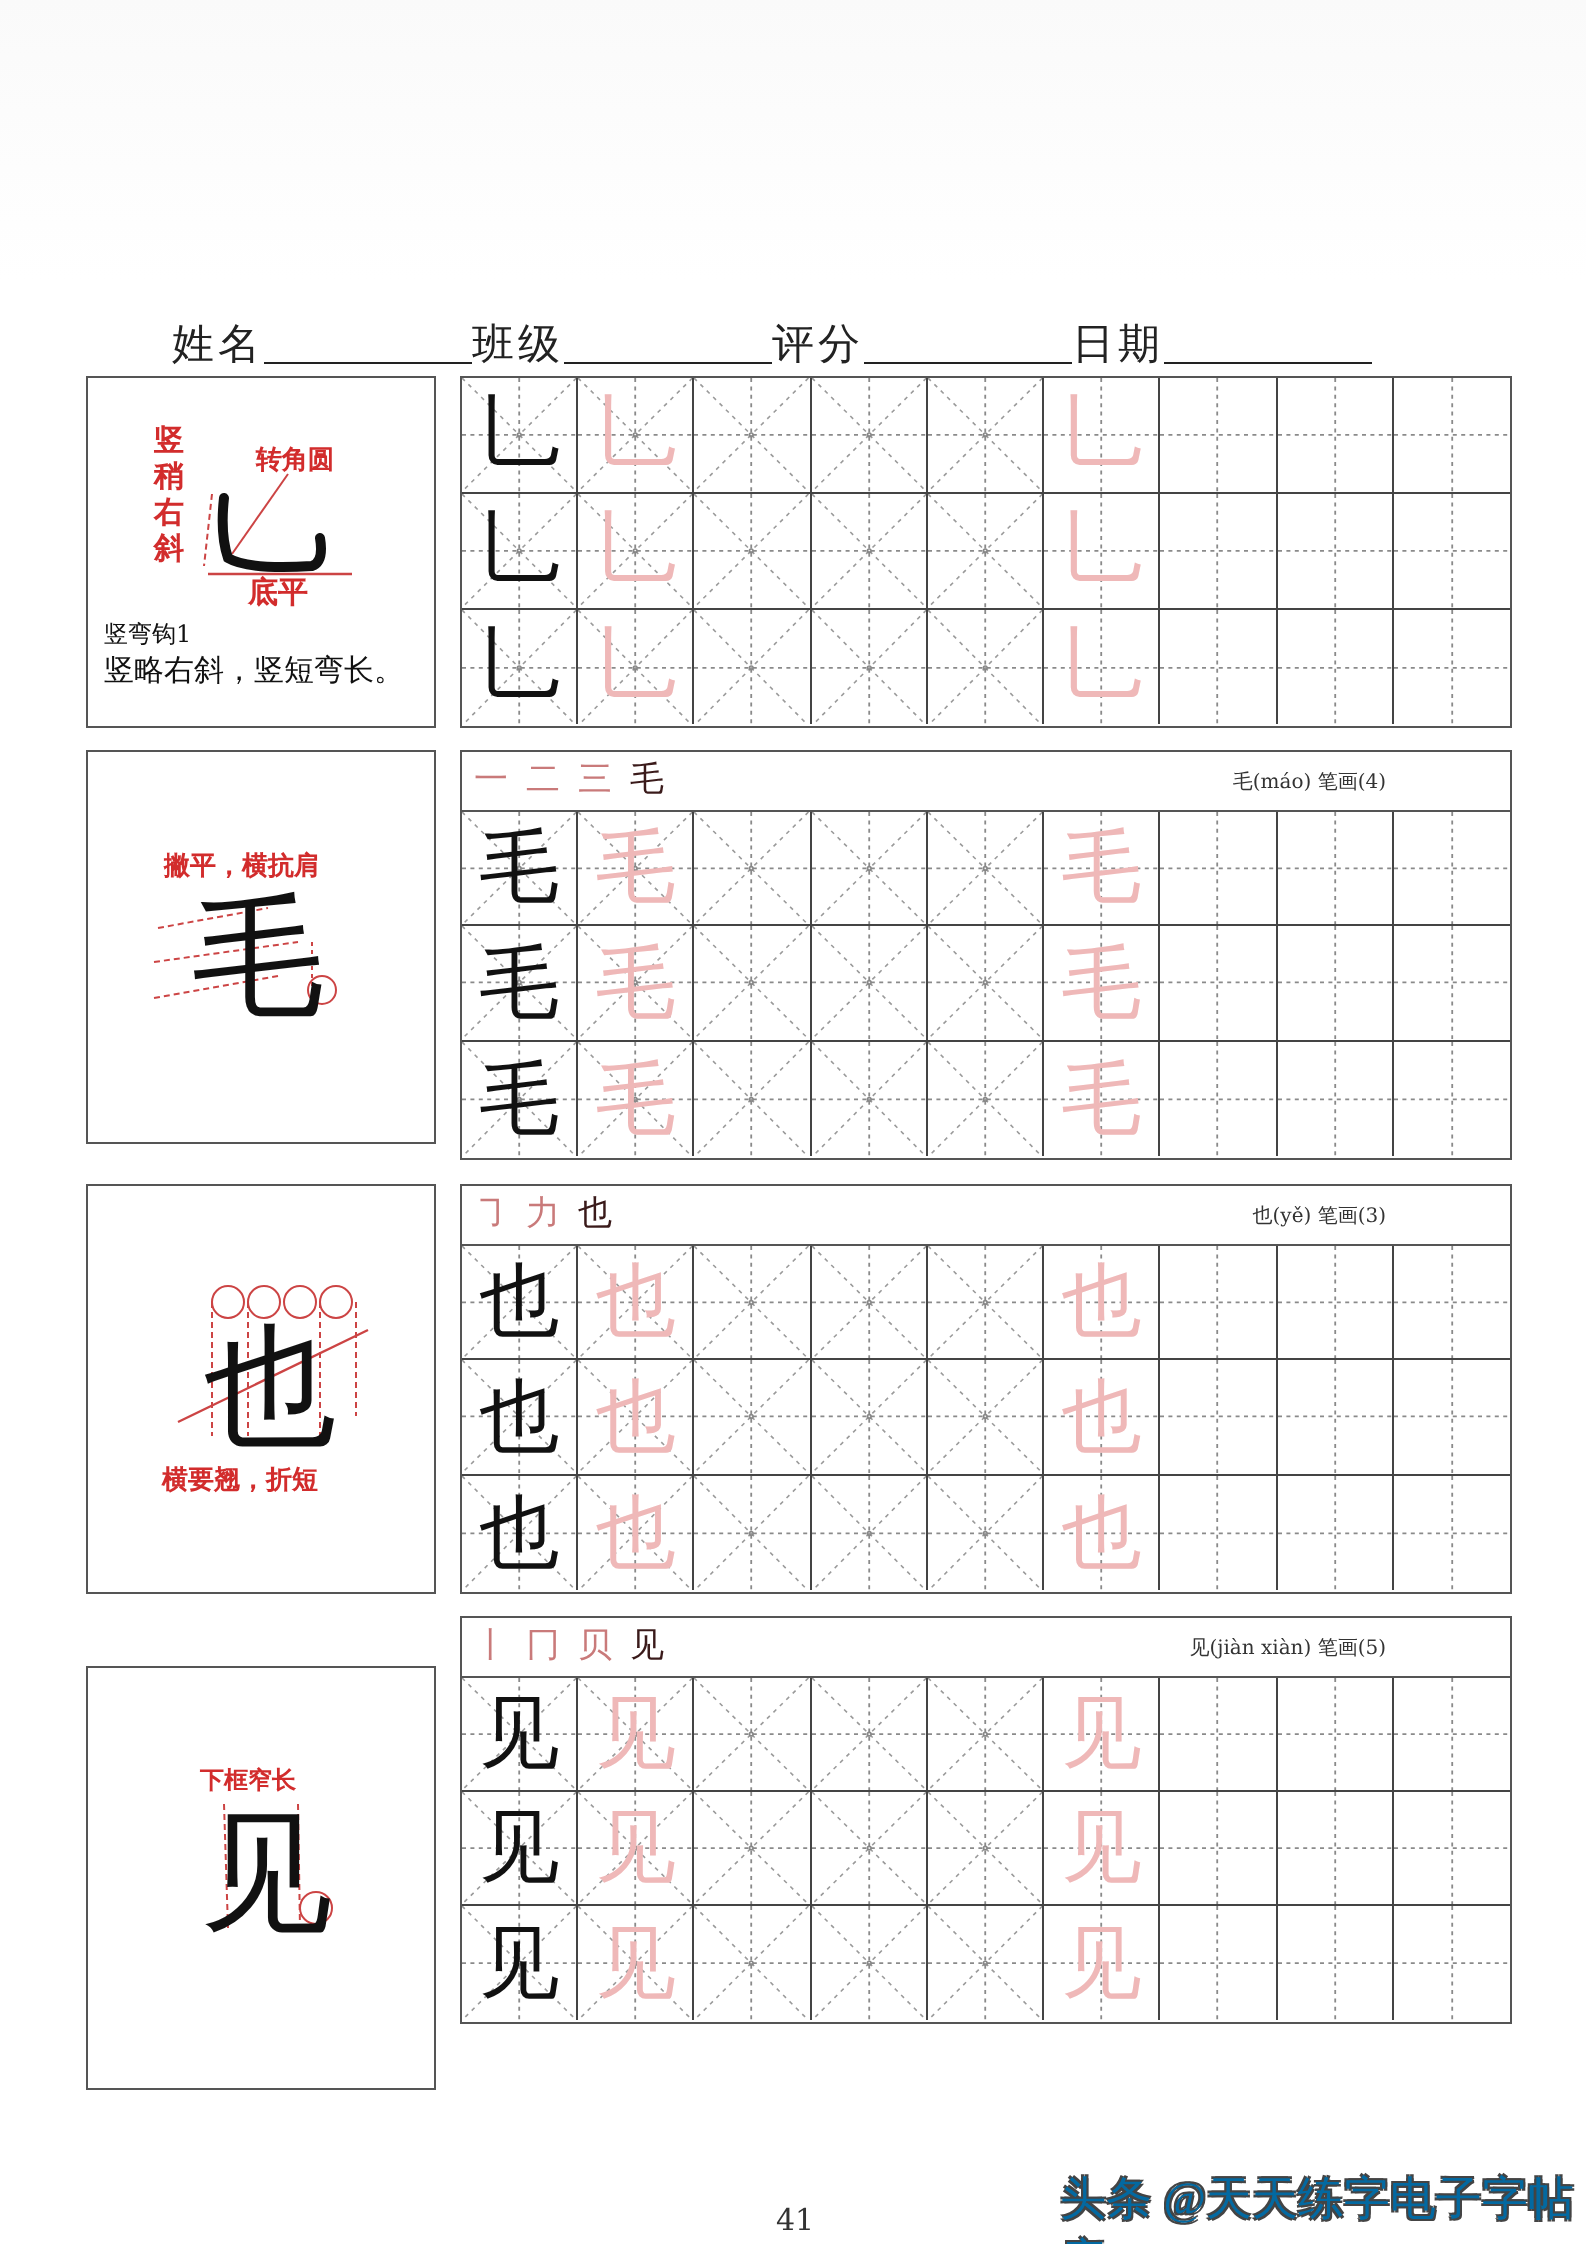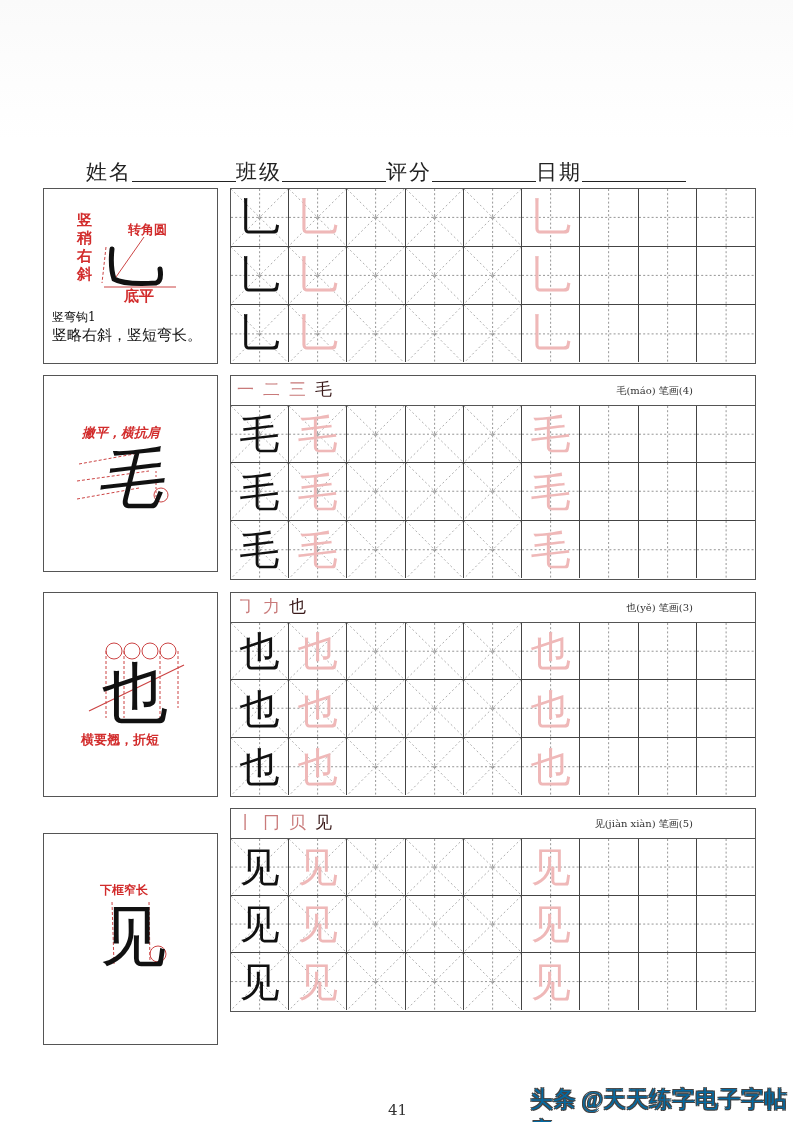--- a/index.html
+++ b/index.html
@@ -270,21 +270,21 @@
           </svg>
         </div>
         <div class="cell lastrow">
           <svg class="guide" viewBox="0 0 100 100" preserveAspectRatio="none">
             <line x1="50" y1="0" x2="50" y2="100" stroke="#8a8a8a" stroke-width="0.9" stroke-dasharray="2,2.2" vector-effect="non-scaling-stroke"></line>
             <line x1="0" y1="50" x2="100" y2="50" stroke="#8a8a8a" stroke-width="0.9" stroke-dasharray="2,2.2" vector-effect="non-scaling-stroke"></line>
           </svg>
         </div>
       </div>
     </div>
-    <div class="card" style="top: 375px; height: 197px; font-style: italic;">
+    <div class="card" style="top: 375px; height: 197px;">
       <div class="note-red" style="left:38px;top:48px;font-size:13px;">撇平，横抗肩</div>
       <svg style="position:absolute;left:0;top:0;width:175px;height:205px">
         <line x1="35" y1="88" x2="90" y2="78" stroke="#c44" stroke-width="1" stroke-dasharray="3,2"></line>
         <line x1="33" y1="105" x2="105" y2="95" stroke="#c44" stroke-width="1" stroke-dasharray="3,2"></line>
         <line x1="33" y1="123" x2="95" y2="112" stroke="#c44" stroke-width="1" stroke-dasharray="3,2"></line>
         <line x1="112" y1="95" x2="112" y2="125" stroke="#c44" stroke-width="1" stroke-dasharray="2,2"></line>
         <circle cx="117" cy="119" r="7" fill="none" stroke="#c44" stroke-width="1"></circle>
       </svg>
       <div class="bigchar" style="left:52px;top:70px;font-size:66px;">毛</div>
     </div>

